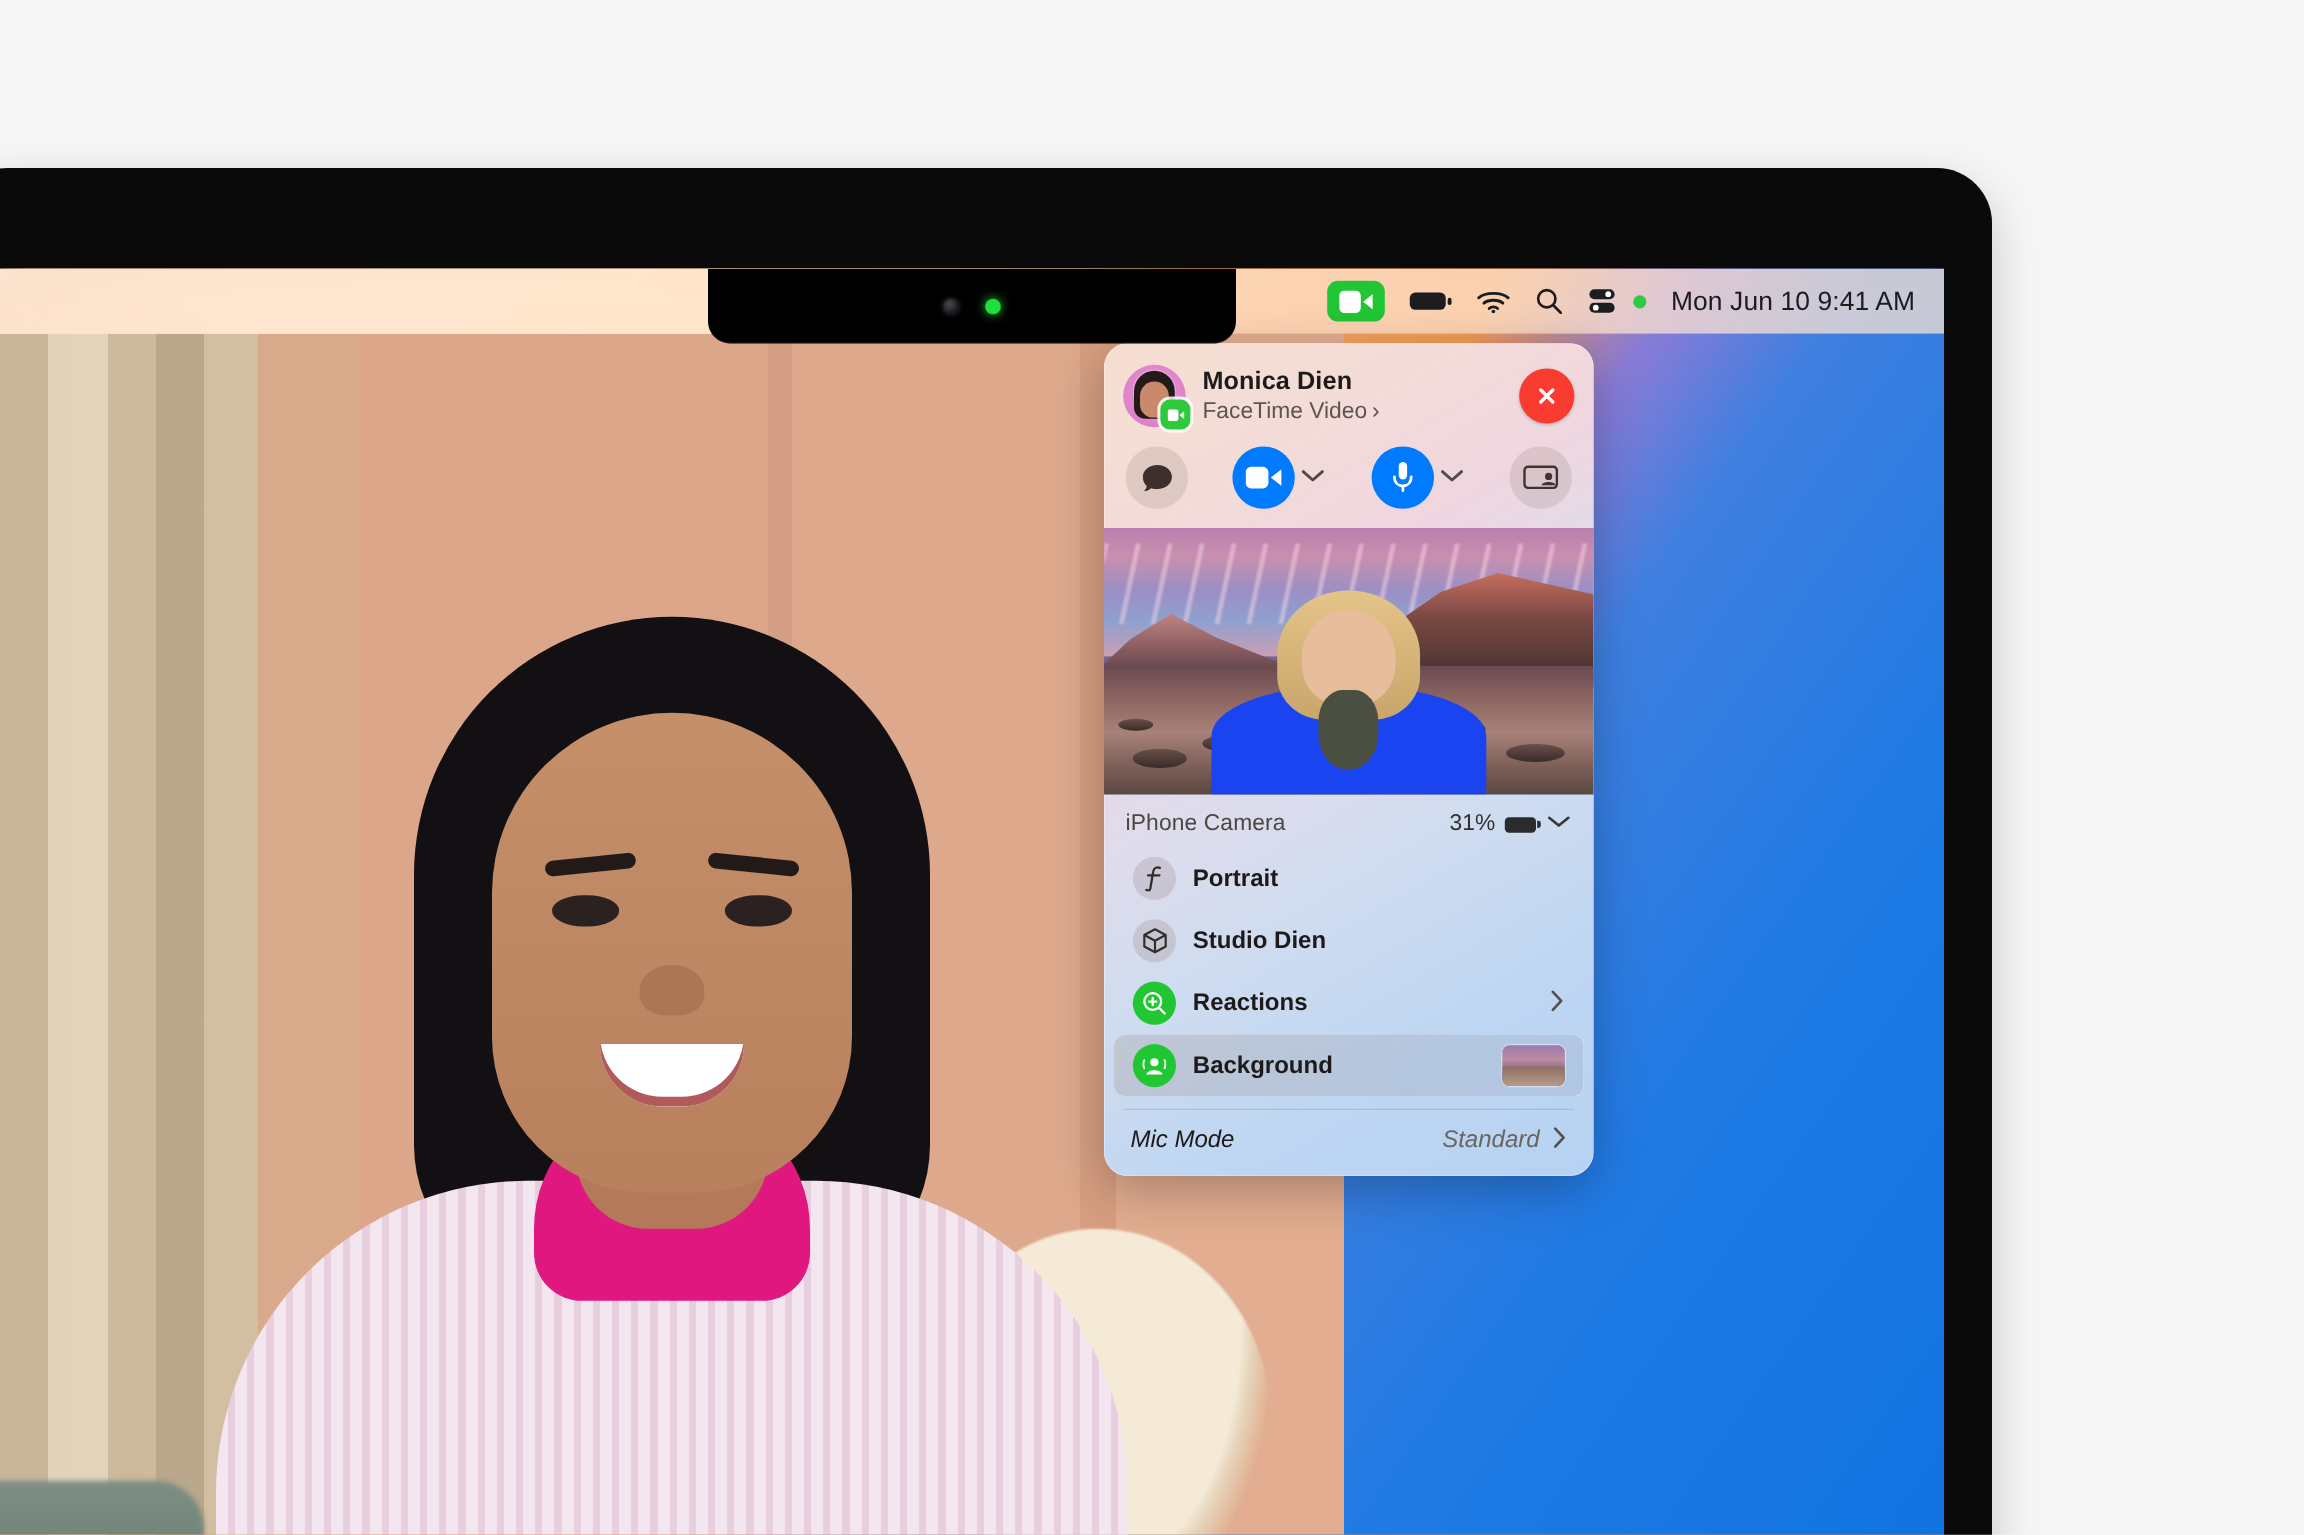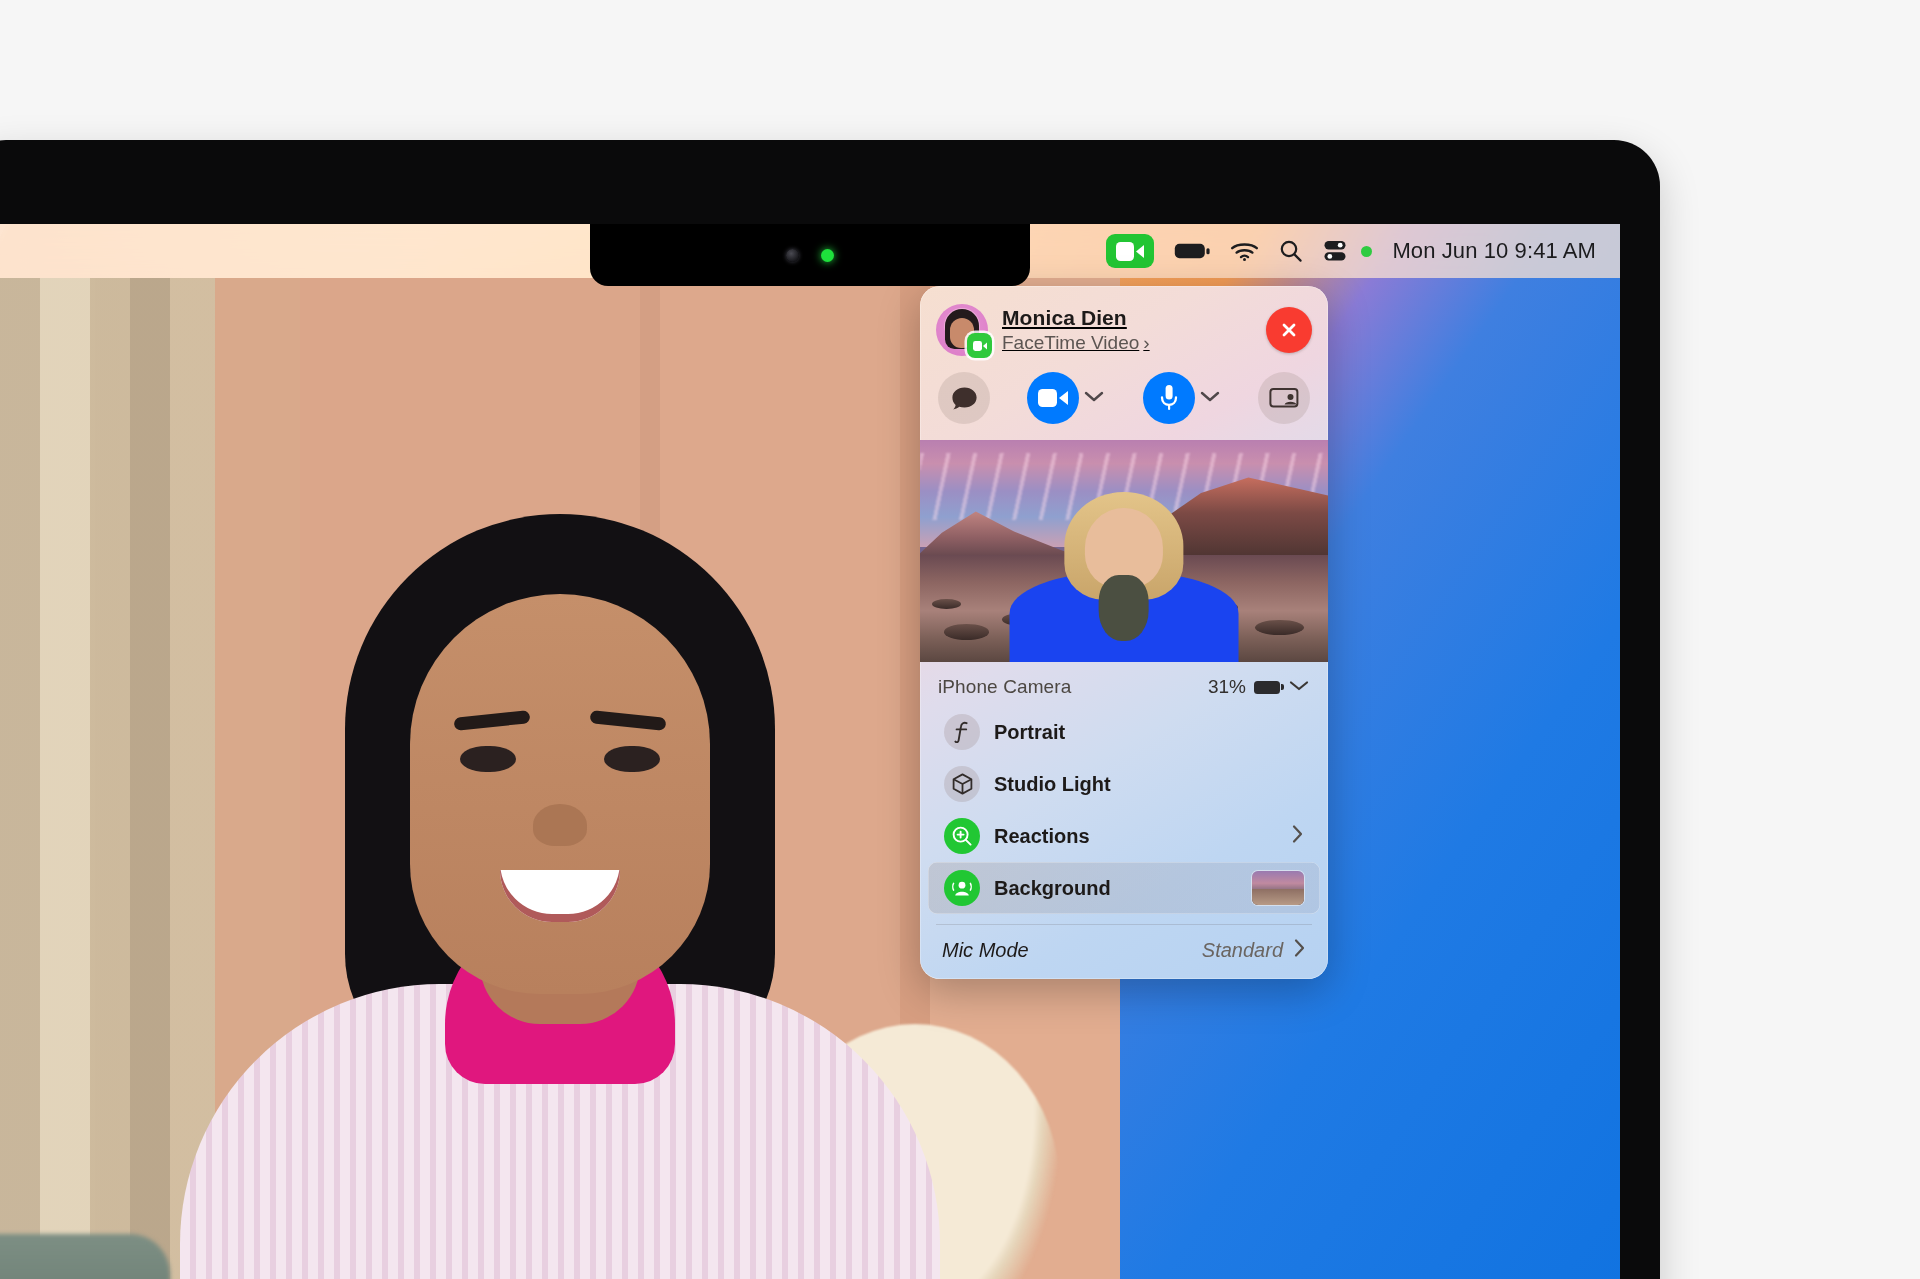--- a/index.html
+++ b/index.html
@@ -264,21 +264,21 @@
     position:absolute; left:50%; transform:translateX(-50%);
     top: 14px; width: 24px; height: 30px; background:#c88a6b; border-radius: 12px 12px 11px 11px;
   }
   .avatar-badge {
     position:absolute; right:-4px; bottom:-2px;
     width: 25px; height: 25px; border-radius: 8px;
     background:#2fc93c;
     display:flex; align-items:center; justify-content:center;
     box-shadow: 0 0 0 2.5px rgba(255,255,255,.85);
   }
-  .caller-text { margin-left: 14px; flex: 1 1 auto; min-width: 0; text-decoration: underline; }
+  .caller-text { margin-left: 14px; flex: 1 1 auto; min-width: 0; }
   .caller-name { font-size: 21px; font-weight: 700; color:#1d1a19; letter-spacing:.1px; }
   .caller-sub  { font-size: 19px; color:#5c5552; margin-top: 2px; display:flex; align-items:center; gap:4px;}
   .close-btn {
     width: 46px; height: 46px; border-radius: 50%;
     background: #f93b30;
     display:flex; align-items:center; justify-content:center;
     flex: 0 0 auto;
     box-shadow: 0 1px 3px rgba(0,0,0,.22);
     cursor: pointer;
   }
@@ -638,21 +638,21 @@
             <div class="row-label">Portrait</div>
           </div>
 
           <div class="row">
             <div class="row-icon ri-gray">
               <svg width="21" height="22" viewBox="0 0 21 22" aria-hidden="true" fill="none" stroke="#322c2a" stroke-width="1.8" stroke-linejoin="round">
                 <path d="M10.5 1.4 L19.4 6.2 L19.4 15.8 L10.5 20.6 L1.6 15.8 L1.6 6.2 Z"></path>
                 <path d="M1.6 6.2 L10.5 11 L19.4 6.2 M10.5 11 L10.5 20.6"></path>
               </svg>
             </div>
-            <div class="row-label">Studio Light</div>
+            <div class="row-label">Studio Dien</div>
           </div>
 
           <div class="row">
             <div class="row-icon ri-green">
               <svg width="22" height="22" viewBox="0 0 22 22" aria-hidden="true" fill="none" stroke="#fff" stroke-width="1.9" stroke-linecap="round">
                 <circle cx="9.6" cy="9.6" r="7"></circle>
                 <path d="M9.6 6.6 L9.6 12.6 M6.6 9.6 L12.6 9.6"></path>
                 <path d="M14.8 14.8 L19.6 19.6"></path>
               </svg>
             </div>

